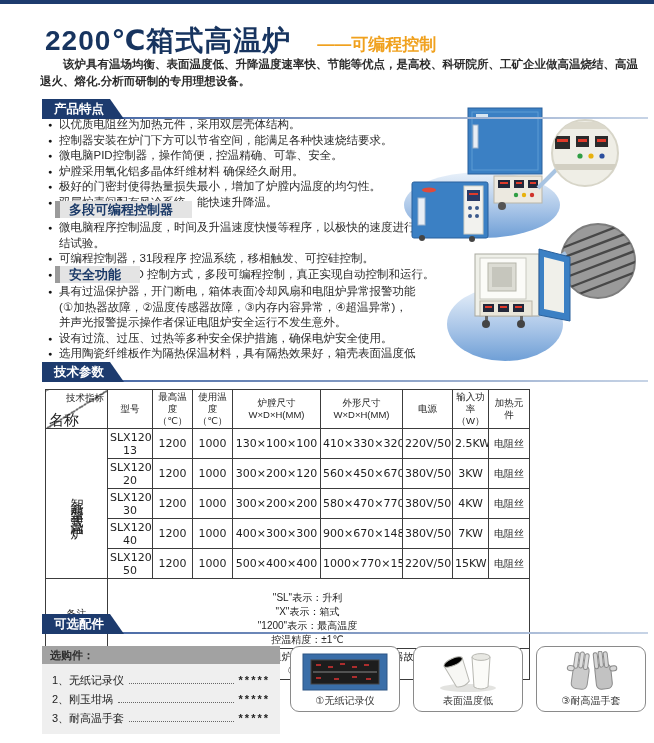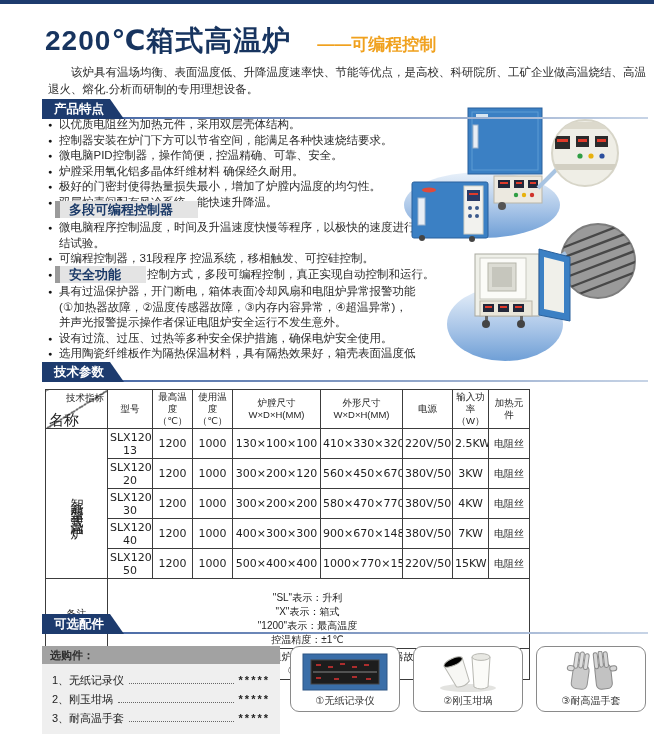--- a/index.html
+++ b/index.html
@@ -6,31 +6,31 @@
   #page{position:relative;width:654px;height:743px;background:#fff;overflow:hidden;
         font-family:"Liberation Sans","DejaVu Sans",sans-serif;color:#222;}
   .topbar{position:absolute;left:0;top:0;width:654px;height:4px;background:#1d3b6e;}
 
   
   .title-row{position:absolute;left:45px;top:22px;white-space:nowrap;}
   .title-main{font-size:28px;font-weight:bold;color:#17345f;letter-spacing:1px;}
   .title-sub{font-size:17px;font-weight:bold;color:#f0a11e;margin-left:26px;}
 
   .intro{position:absolute;left:40px;top:56px;width:604px;font-size:11.5px;line-height:17px;
-         color:#2b2b2b;text-indent:2em;margin:8px;}
+         color:#2b2b2b;text-indent:2em;margin:0;font-weight:bold;}
 
   
   .badge{position:absolute;z-index:3;background:#1d3b6e;color:#fff;font-weight:bold;
          font-size:12.5px;line-height:20px;height:20px;padding:0 20px 0 12px;
          clip-path:polygon(0 0,calc(100% - 14px) 0,100% 100%,0 100%);}
   .rule{position:absolute;z-index:2;height:2px;background:linear-gradient(to right,#3a5d9e,#c7d4e6);}
 
   
   .subhead{position:absolute;background:#e4e4e4;border-left:5px solid #9b9b9b;color:#1b3a68;
-           font-weight:bold;font-size:13px;line-height:17px;padding:0 25px 0 9px;}
+           font-weight:bold;font-size:13px;line-height:17px;padding:0 19px 0 9px;}
 
   
   ul.blist{position:absolute;margin:0;padding:0;list-style:none;font-size:11.5px;color:#2b2b2b;}
   ul.blist li{position:relative;padding-left:11px;line-height:15.5px;}
   ul.blist li::before{content:"●";position:absolute;left:0;top:0;font-size:7px;color:#111;}
 
   
   table.specs{position:absolute;left:45px;top:389px;border-collapse:collapse;table-layout:fixed;
               width:484px;font-size:10px;color:#1e1e1e;}
   table.specs td,table.specs th{border:1px solid #3c3c3c;text-align:center;vertical-align:middle;
@@ -255,21 +255,21 @@
       <svg width="80" height="42" viewBox="0 0 80 42">
         <ellipse cx="40" cy="37" rx="28" ry="4" fill="#e3e3e0"></ellipse>
         <g transform="rotate(-24 30 22)">
           <path d="M20,10 L23,34 Q30,38 37,34 L40,10 Q30,5 20,10 Z" fill="#f7f7f4" stroke="#b8b8b2"></path>
           <ellipse cx="30" cy="10" rx="10" ry="3.6" fill="#ececе8" stroke="#b8b8b2"></ellipse>
         </g>
         <path d="M44,6 L46,36 Q53,40 60,36 L62,6 Q53,1 44,6 Z" fill="#fbfbf8" stroke="#b8b8b2"></path>
         <ellipse cx="53" cy="6" rx="9" ry="3.4" fill="#e8e8e3" stroke="#b8b8b2"></ellipse>
       </svg>
     </div>
-    <div class="cap">②刚玉坩埚</div>
+    <div class="cap">表面温度低</div>
   </div>
 
   <div class="card" style="left:536px;">
     <div class="img">
       <svg width="80" height="42" viewBox="0 0 80 42">
         <g transform="rotate(8 30 20)">
           <rect x="22" y="14" width="16" height="24" rx="5" fill="#cbcbcb" stroke="#8f8f8f"></rect>
           <rect x="22" y="2" width="4" height="16" rx="2" fill="#dedede" stroke="#8f8f8f"></rect>
           <rect x="27" y="1" width="4" height="16" rx="2" fill="#dedede" stroke="#8f8f8f"></rect>
           <rect x="32" y="2" width="4" height="16" rx="2" fill="#dedede" stroke="#8f8f8f"></rect>

